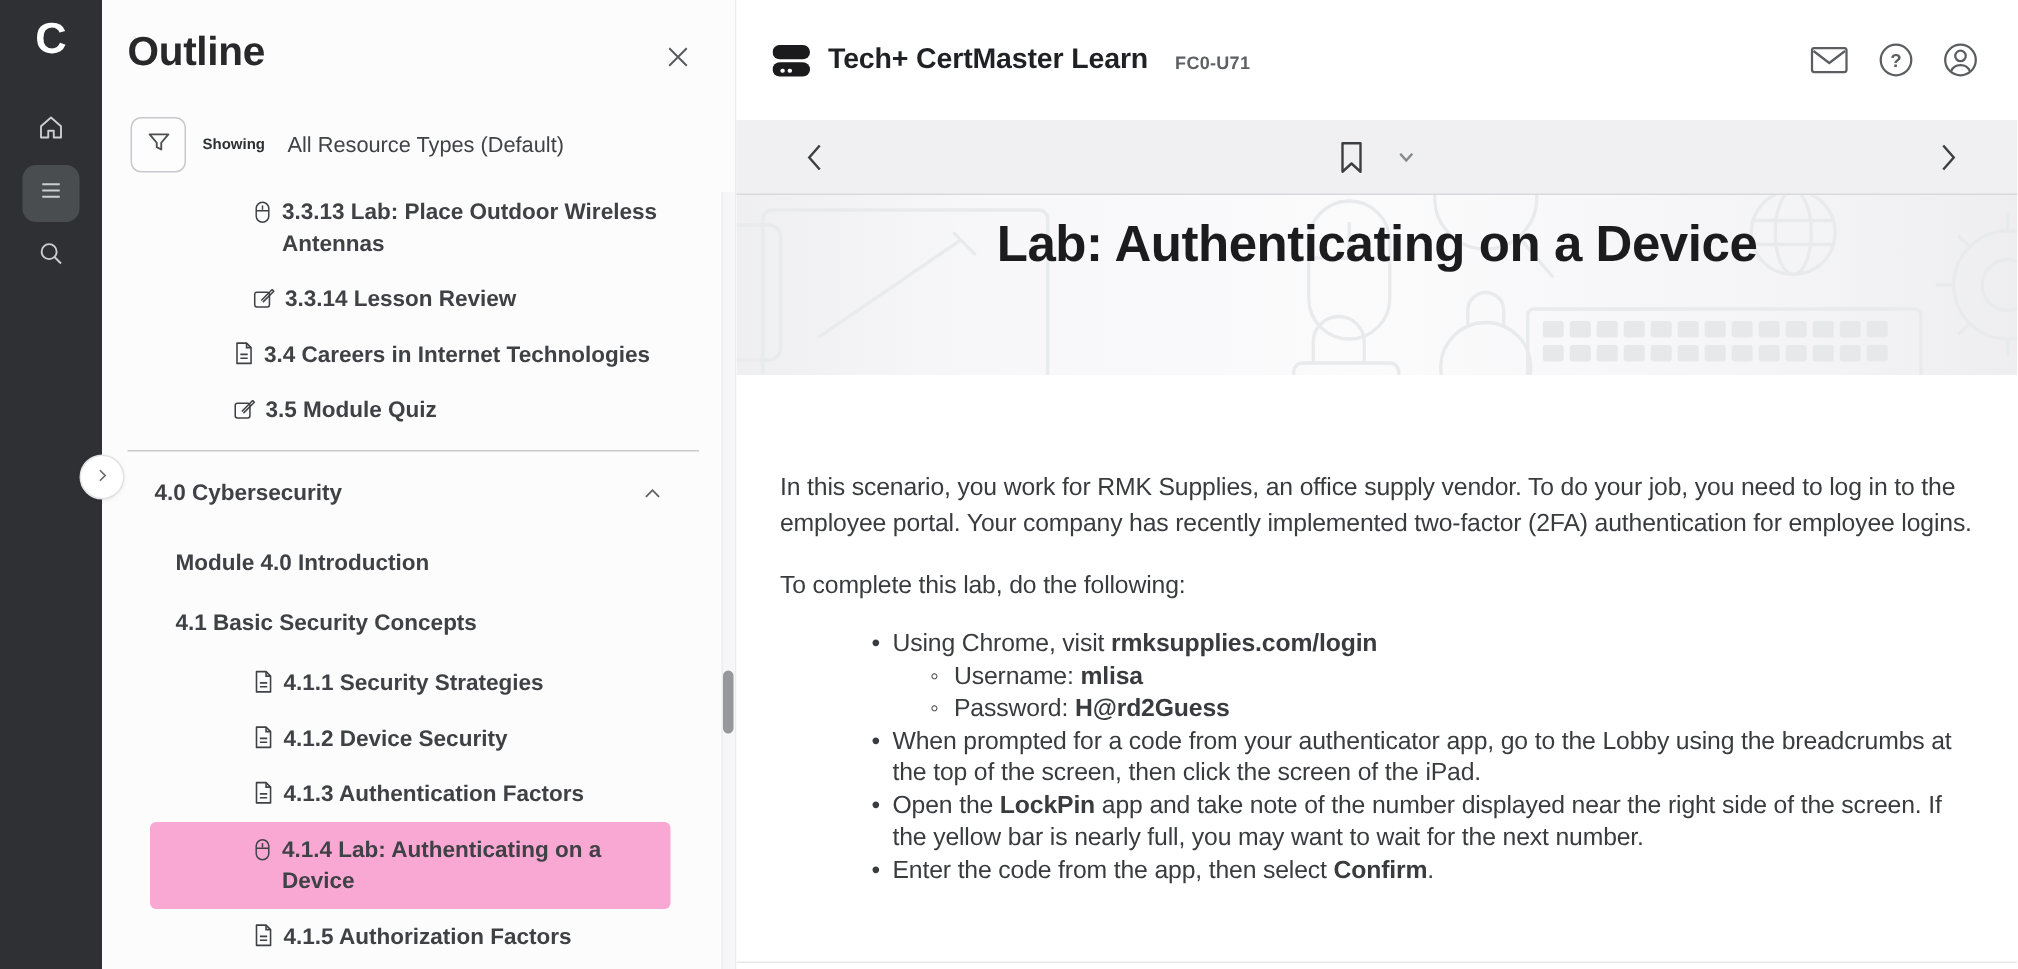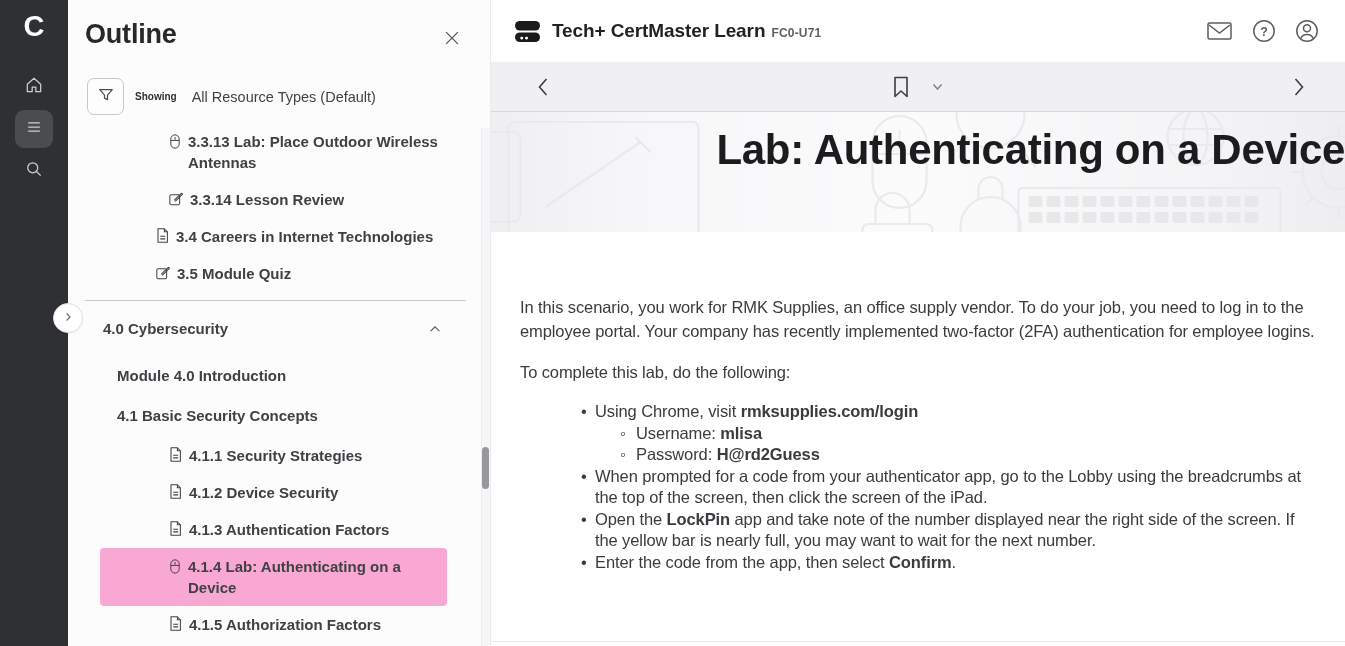--- a/index.html
+++ b/index.html
@@ -48,45 +48,45 @@
   .o-track{position:absolute;top:128px;bottom:0;right:0;width:9px;background:#f6f6f8;border-left:1px solid #ededef;}
   .o-thumb{position:absolute;top:447px;right:1px;width:7px;height:42px;border-radius:4px;background:#96989b;cursor:grab;}
 
   .collapse-btn{position:absolute;left:-15px;top:303px;width:30px;height:30px;border-radius:50%;
                 background:#fff;border:1px solid #e2e2e5;box-shadow:0 1px 3px rgba(0,0,0,.06);
                 display:flex;align-items:center;justify-content:center;cursor:pointer;z-index:6;padding:0;}
   .collapse-btn svg{stroke:#6a6c6f;fill:none;stroke-width:1.6;}
 
   
   .main{flex:1;min-width:0;display:flex;flex-direction:column;background:#fff;border-left:1px solid #ebebed;}
-  .app-header{height:62px;flex:none;display:flex;align-items:center;padding:0 26px 0 24px;background:#fff;}
+  .app-header{height:80px;flex:none;display:flex;align-items:center;padding:0 26px 0 24px;background:#fff;}
   .logo-mark{line-height:0;}
   .app-title{font-size:19px;font-weight:700;color:#1f2124;margin-left:12px;letter-spacing:-.1px;}
-  .app-badge{font-size:12px;font-weight:700;color:#5e6064;margin-left:6px;margin-top:3px;letter-spacing:.2px;}
+  .app-badge{font-size:12px;font-weight:700;color:#5e6064;margin-left:18px;margin-top:3px;letter-spacing:.2px;}
   .header-icons{margin-left:auto;display:flex;align-items:center;gap:19px;}
   .hdr-btn{background:none;border:none;padding:0;cursor:pointer;line-height:0;}
   .hdr-btn svg{stroke:#5b5d60;fill:none;stroke-width:1.5;}
 
   .navbar{height:50px;flex:none;background:#f0f0f2;border-bottom:1px solid #d9d9db;
           display:flex;align-items:center;position:relative;}
   .nav-btn{background:none;border:none;padding:4px;cursor:pointer;line-height:0;}
   .nav-btn svg{stroke:#3c3e41;fill:none;stroke-width:1.6;}
   .nav-prev{position:absolute;left:42px;}
   .nav-next{position:absolute;right:36px;}
   .nav-center{margin:0 auto;display:flex;align-items:center;gap:15px;}
   .caret-btn svg{stroke:#85878a;}
 
   
   .doc{flex:1;position:relative;overflow:hidden;background:#fff;}
   .doc::after{content:"";position:absolute;left:0;right:0;bottom:4px;border-top:1px solid #e9e9eb;}
   .banner{height:120px;position:relative;overflow:hidden;
           background:linear-gradient(90deg,#efeff1 0%,#f7f7f9 18%,#fbfbfc 50%,#f4f4f6 84%,#eeeef0 100%);}
   .banner .pattern{position:absolute;top:0;left:0;width:100%;height:100%;}
-  .doc-title{position:relative;margin:0;padding-top:14px;text-align:right;
-             font-size:42px;font-weight:700;color:#1c1c1f;letter-spacing:-.3px;}
+  .doc-title{position:relative;margin:0;padding-top:14px;text-align:center;
+             font-size:34px;font-weight:700;color:#1c1c1f;letter-spacing:-.3px;}
   .doc-body{padding:63px 30px 0 29px;font-size:16.5px;line-height:24px;color:#393b3e;letter-spacing:-.1px;}
   .doc-body p{margin:0 0 17px;}
   b{font-weight:700;}
   ul.main-list{list-style:none;margin:12px 0 0;padding:0 0 0 75px;line-height:21.5px;}
   ul.main-list li{position:relative;}
   li.b1::before{content:"•";position:absolute;left:-14px;color:#393b3e;}
   ul.sub-list{list-style:none;margin:0;padding:0 0 0 41px;}
   li.b2::before{content:"◦";position:absolute;left:-16px;color:#393b3e;}
 </style>
 </head>

